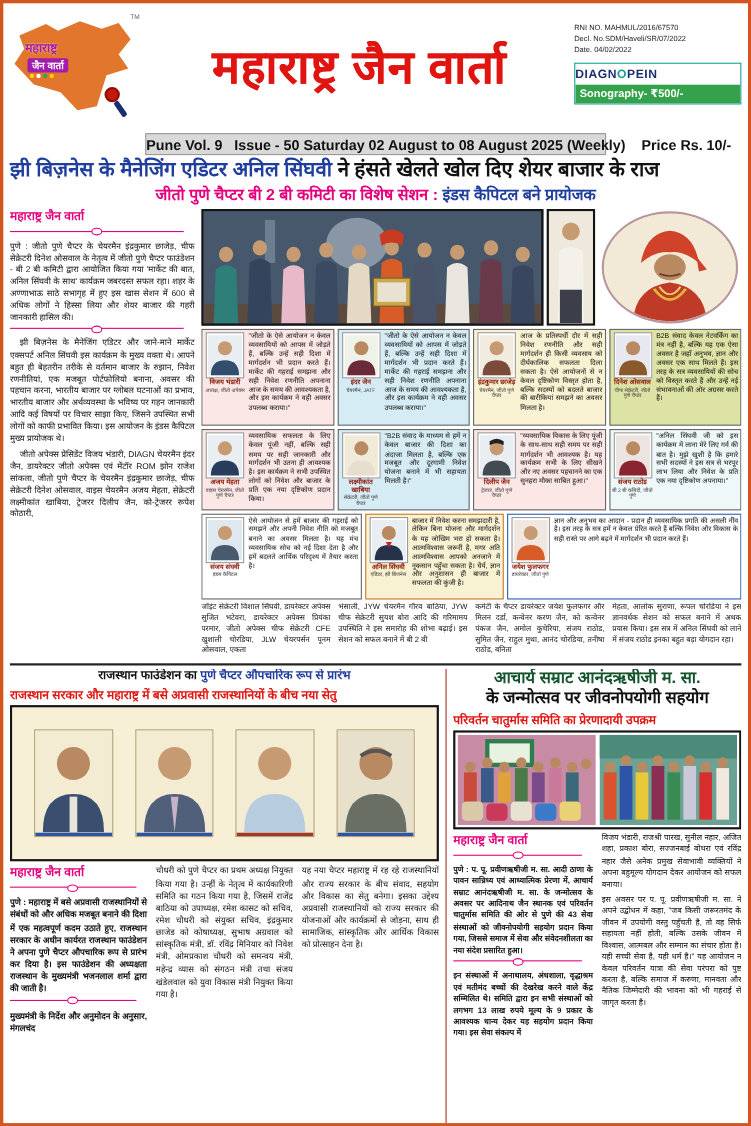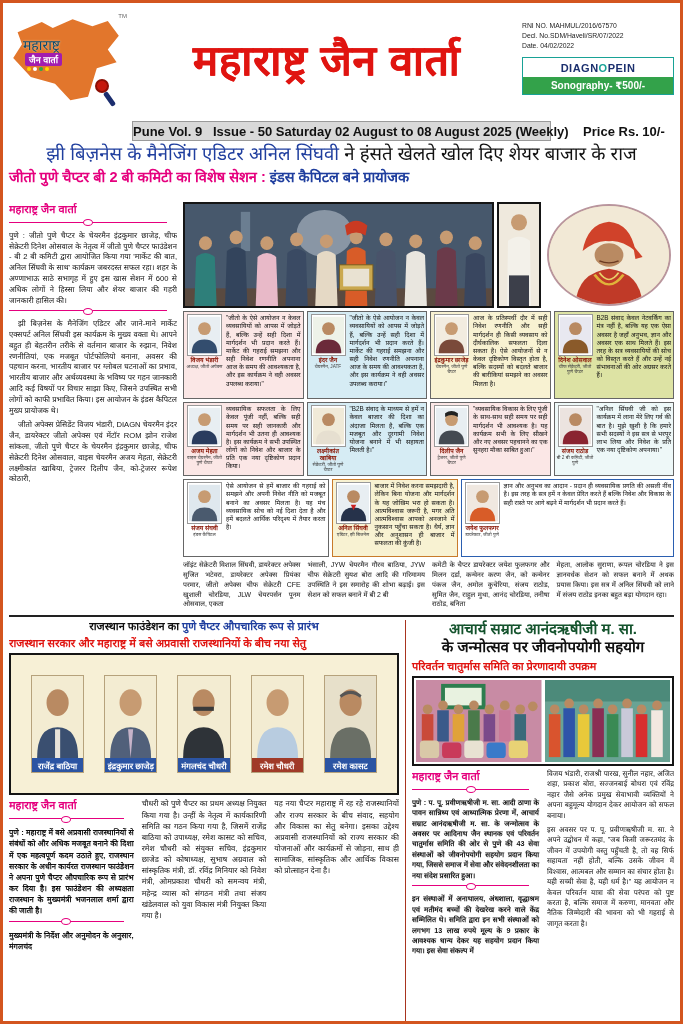--- a/index.html
+++ b/index.html
@@ -7,40 +7,40 @@
   .page{
     width:683px;height:1024px;margin:0 auto;background:#fff;
     border:3px solid #d3551f;padding:3px 6px 4px 6px;overflow:hidden;
     font-family:"Liberation Sans","DejaVu Sans",sans-serif;color:#111;
   }
   
   .masthead{display:grid;grid-template-columns:122px 1fr 152px;align-items:center;height:100px;padding-top:4px}
   .logo{position:relative;width:118px;height:90px}
   .logo-map{position:absolute;inset:2px 6px 2px 2px;background:#e2762c;border-radius:8px;
     clip-path:polygon(6% 20%,28% 8%,38% 15%,56% 5%,74% 13%,88% 7%,98% 24%,88% 40%,96% 55%,78% 62%,70% 95%,54% 99%,40% 80%,18% 72%,2% 50%,10% 34%);}
-  .logo-t1{position:absolute;left:14px;top:22px;font-size:14px;font-weight:400;color:#0c4a6e;text-shadow:0 0 2px #ffd9a8}
+  .logo-t1{position:absolute;left:14px;top:22px;font-size:11px;font-weight:700;color:#a21caf;text-shadow:0 0 2px #ffd9a8}
   .logo-t2{position:absolute;left:16px;top:40px;font-size:9px;font-weight:700;color:#fff;background:#a21caf;padding:0 4px;border-radius:2px}
   .logo-dots{position:absolute;left:18px;top:54px;display:flex;gap:2px}
   .logo-dots i{width:4px;height:4px;border-radius:50%;display:block}
   .logo-mic{position:absolute;right:18px;bottom:10px;width:14px;height:14px;border-radius:50%;background:#c5180c;border:2px solid #8c0f05}
   .logo-mic::after{content:"";position:absolute;left:10px;top:10px;width:5px;height:16px;background:#1b2d6e;transform:rotate(-35deg);border-radius:2px}
   .logo-tm{position:absolute;right:0;top:0;font-size:6px;color:#666}
   .mast-title{font-size:42px;font-weight:800;color:#e01410;text-align:center;letter-spacing:1px;text-shadow:.6px 0 #e01410}
   .mast-right{font-size:6.8px;line-height:1.5;color:#222}
-  .adbox{margin-top:5px;border:1.5px solid #18a296;text-align:center;overflow:hidden}
+  .adbox{margin-top:5px;border:1.5px solid #18a296;overflow:hidden}
   .ad-brand{display:block;color:#1b2f6e;font-weight:800;font-size:11px;letter-spacing:.5px;padding:2px 0 1px}
   .ad-brand .o{color:#18a296}
-  .ad-offer{display:block;background:#33a24a;color:#fff;font-weight:800;font-size:10px;padding:1px 15px}
+  .ad-offer{display:block;background:#33a24a;color:#fff;font-weight:800;font-size:10px;padding:1px 4px}
   
   .infobar{width:63%;margin:15px auto 2px;background:#d9d9d9;border:1px solid #9a9a9a;
     text-align:center;font-size:13px;font-weight:600;padding:1.5px 0;white-space:pre}
   
-  .hl1{text-align:center;font-size:18.5px;font-weight:400;line-height:1.15;margin-top:2px}
+  .hl1{text-align:left;font-size:18.5px;font-weight:700;line-height:1.15;margin-top:2px}
   .hl1 .blue{color:#1f3e9e}
-  .hl2{text-align:left;font-size:14.5px;font-weight:800;margin:2px 0 16px}
+  .hl2{text-align:center;font-size:14.5px;font-weight:800;margin:2px 0 4px}
   .hl2 .pink{color:#e5007e}
   .hl2 .blue{color:#1f3e9e}
   
   .story1{display:grid;grid-template-columns:168px 1fr;gap:6px;height:410px;overflow:hidden}
   .colL{font-size:7.6px;line-height:1.42;text-align:justify;overflow:hidden}
   .byline{color:#e5007e;font-weight:800;font-size:11px}
   .divider{position:relative;border-top:1.4px solid #e5007e;margin:4px 10px 5px 0;height:4px}
   .divider::after{content:"";position:absolute;left:50%;top:-3.4px;width:8px;height:5px;margin-left:-5px;
     background:#fff;border:1.4px solid #e5007e;border-radius:50%}
   .colL p{margin-bottom:4px}
@@ -402,31 +402,20 @@
                 <path d="M6 80 Q6 50 30 50 Q54 50 54 80 Z" fill="#51607a"></path>
                 <path d="M27 52 L30 80 L33 52 Z" fill="#c7b3c9"></path>
               </svg>
             </div>
           <div class="s2-label lab-blue">इंद्रकुमार छाजेड़</div>
         </div>
         <div class="s2-card">
           <div class="s2-img">
               <svg viewBox="0 0 60 80" preserveAspectRatio="none">
                 <rect width="60" height="80" fill="#f3ecd2"></rect>
-                <circle cx="30" cy="26" r="13" fill="#b98a62"></circle>
-                <rect x="18" y="30" width="24" height="4" fill="#3a3a3a"></rect>
-                <path d="M6 80 Q6 50 30 50 Q54 50 54 80 Z" fill="#2e3338"></path>
-              </svg>
-            </div>
-          <div class="s2-label lab-blue">मंगलचंद चौधरी</div>
-        </div>
-        <div class="s2-card">
-          <div class="s2-img">
-              <svg viewBox="0 0 60 80" preserveAspectRatio="none">
-                <rect width="60" height="80" fill="#f3ecd2"></rect>
                 <circle cx="30" cy="26" r="13" fill="#c79b72"></circle>
                 <path d="M6 80 Q6 50 30 50 Q54 50 54 80 Z" fill="#b8cce0"></path>
               </svg>
             </div>
           <div class="s2-label lab-red">रमेश चौधरी</div>
         </div>
         <div class="s2-card">
           <div class="s2-img">
               <svg viewBox="0 0 60 80" preserveAspectRatio="none">
                 <rect width="60" height="80" fill="#e7e0ca"></rect>

